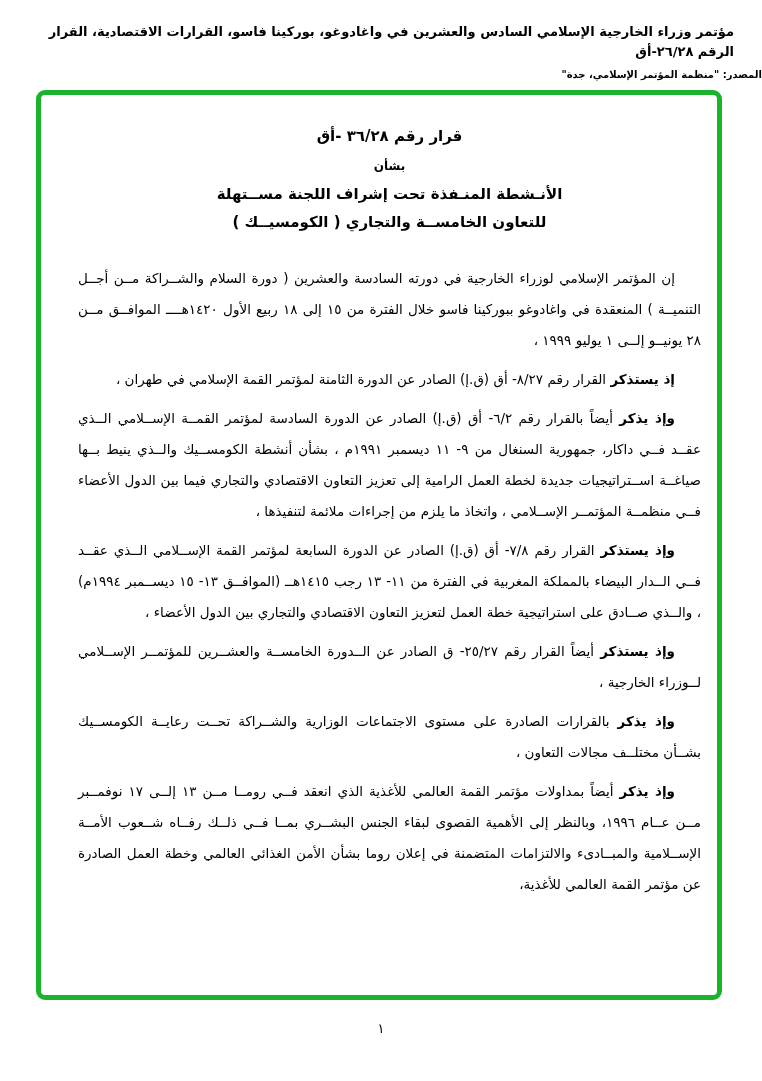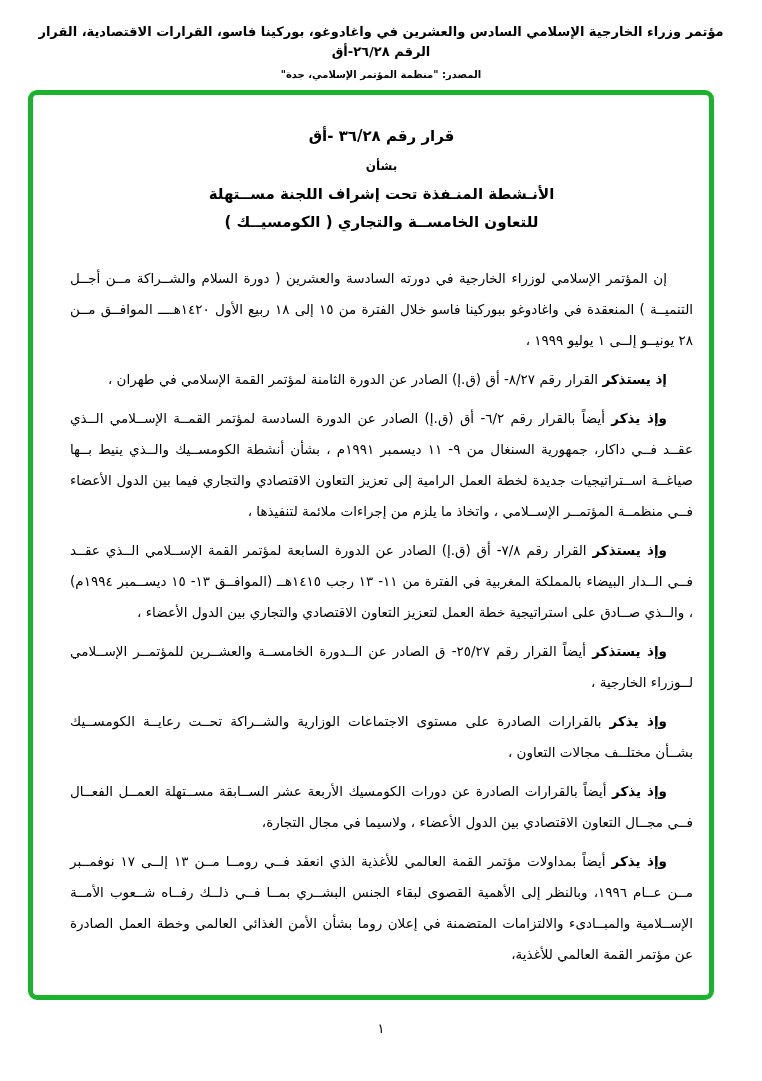--- a/index.html
+++ b/index.html
@@ -15,37 +15,37 @@
     color: #000000;
     direction: rtl;
     font-family: "DejaVu Sans", sans-serif;
     overflow: hidden;
   }
   .doc-header {
     position: absolute;
     top: 22px;
     right: 0;
     left: 0;
-    text-align: center;
+    text-align: right;
   }
   .doc-header .h1 {
     font-size: 13px;
     font-weight: bold;
     line-height: 20px;
     padding: 0 28px;
   }
   .doc-header .h2 {
     font-size: 10px;
     font-weight: bold;
     margin-top: 7px;
   }
   .green-box {
     position: absolute;
     top: 90px;
-    left: 28px;
+    left: 36px;
     width: 686px;
     height: 910px;
     box-sizing: border-box;
     border: 5px solid #1bb32e;
     border-radius: 9px;
     padding: 32px 16px 0 37px;
     overflow: hidden;
     background: #ffffff;
   }
   .title-block {
@@ -96,21 +96,20 @@
       <div class="t3">للتعاون الخامســة والتجاري ( الكومسيــك )</div>
     </div>
 
     <div class="body-text">
       <p class="para"><b class="lead"></b><span>إن المؤتمر الإسلامي لوزراء الخارجية في دورته السادسة والعشرين ( دورة السلام والشــراكة مــن أجــل التنميــة ) المنعقدة في واغادوغو ببوركينا فاسو خلال الفترة من ١٥ إلى ١٨ ربيع الأول ١٤٢٠هــــ الموافــق مــن ٢٨ يونيــو إلــى ١ يوليو ١٩٩٩ ،</span></p>
       <p class="para"><b class="lead">إذ يستذكر</b><span> القرار رقم ٨/٢٧- أق (ق.إ) الصادر عن الدورة الثامنة لمؤتمر القمة الإسلامي في طهران ،</span></p>
       <p class="para"><b class="lead">وإذ يذكر</b><span> أيضاً بالقرار رقم ٦/٢- أق (ق.إ) الصادر عن الدورة السادسة لمؤتمر القمــة الإســلامي الــذي عقــد فــي داكار، جمهورية السنغال من ٩- ١١ ديسمبر ١٩٩١م ، بشأن أنشطة الكومســيك والــذي ينيط بــها صياغــة اســتراتيجيات جديدة لخطة العمل الرامية إلى تعزيز التعاون الاقتصادي والتجاري فيما بين الدول الأعضاء فــي منظمــة المؤتمــر الإســلامي ، واتخاذ ما يلزم من إجراءات ملائمة لتنفيذها ،</span></p>
       <p class="para"><b class="lead">وإذ يستذكر</b><span> القرار رقم ٧/٨- أق (ق.إ) الصادر عن الدورة السابعة لمؤتمر القمة الإســلامي الــذي عقــد فــي الــدار البيضاء بالمملكة المغربية في الفترة من ١١- ١٣ رجب ١٤١٥هــ (الموافــق ١٣- ١٥ ديســمبر ١٩٩٤م) ، والــذي صــادق على استراتيجية خطة العمل لتعزيز التعاون الاقتصادي والتجاري بين الدول الأعضاء ،</span></p>
       <p class="para"><b class="lead">وإذ يستذكر</b><span> أيضاً القرار رقم ٢٥/٢٧- ق الصادر عن الــدورة الخامســة والعشــرين للمؤتمــر الإســلامي لــوزراء الخارجية ،</span></p>
       <p class="para"><b class="lead">وإذ يذكر</b><span> بالقرارات الصادرة على مستوى الاجتماعات الوزارية والشــراكة تحــت رعايــة الكومســيك بشــأن مختلــف مجالات التعاون ،</span></p>
-      <p class="para"><b class="lead">وإذ يذكر</b><span> أيضاً بالقرارات الصادرة عن دورات الكومسيك الأربعة عشر الســابقة مســتهلة العمــل الفعــال فــي مجــال التعاون الاقتصادي بين الدول الأعضاء ، ولاسيما في مجال التجارة،</span></p>
       <p class="para"><b class="lead">وإذ يذكر</b><span> أيضاً بمداولات مؤتمر القمة العالمي للأغذية الذي انعقد فــي رومــا مــن ١٣ إلــى ١٧ نوفمــبر مــن عــام ١٩٩٦، وبالنظر إلى الأهمية القصوى لبقاء الجنس البشــري بمــا فــي ذلــك رفــاه شــعوب الأمــة الإســلامية والمبــادىء والالتزامات المتضمنة في إعلان روما بشأن الأمن الغذائي العالمي وخطة العمل الصادرة عن مؤتمر القمة العالمي للأغذية،</span></p>
     </div>
 
   </div>
 
   <div class="page-number">١</div>
 
 </div>
 
 </body></html>

